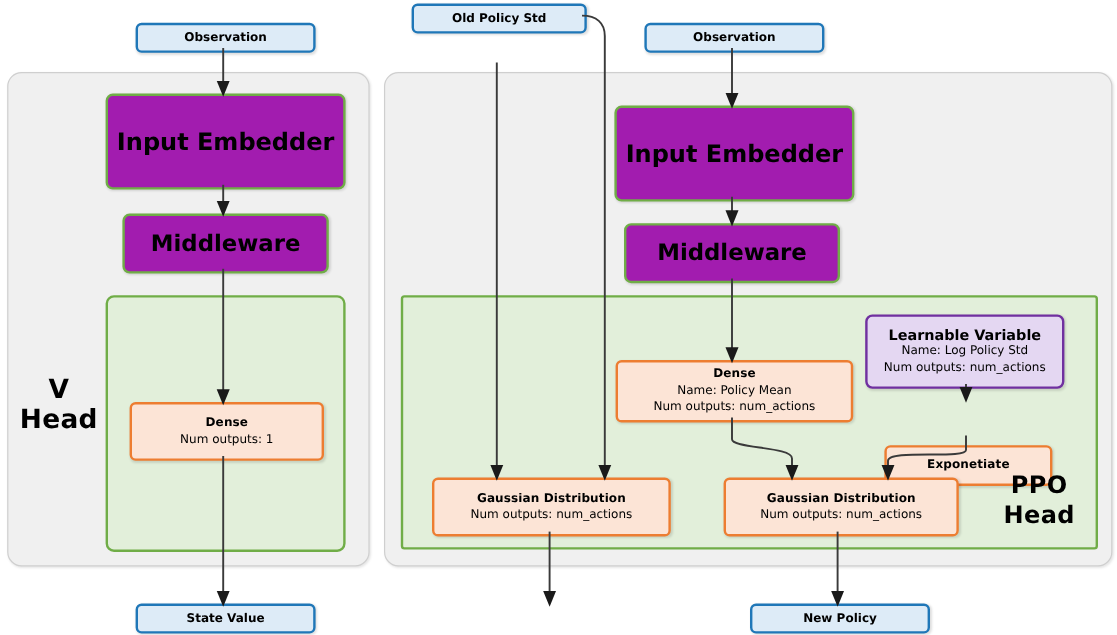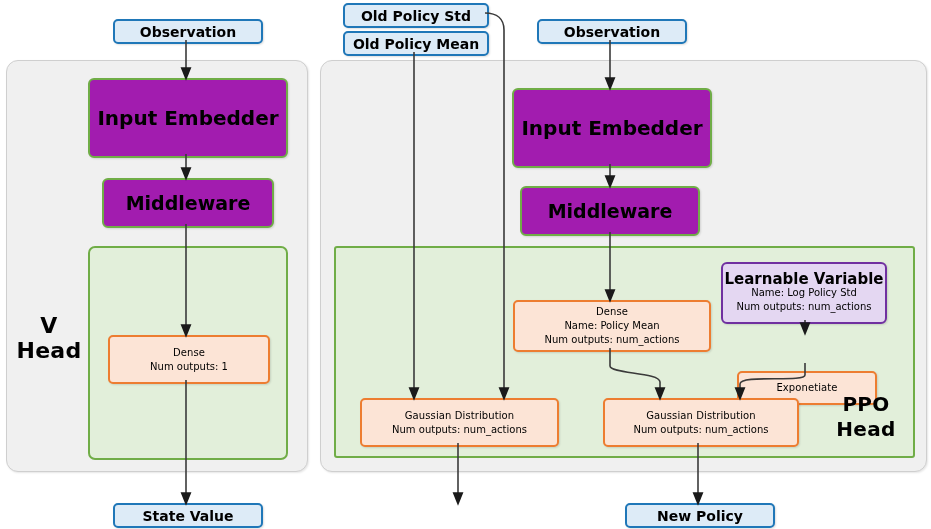--- a/index.html
+++ b/index.html
@@ -19,35 +19,35 @@
   
   .gnode{position:absolute;background:#a21caf;border:2px solid #70ad47;
          border-radius:6px;display:flex;align-items:center;justify-content:center;
          color:#000;font-weight:bold;box-shadow:1px 1px 2px rgba(0,0,0,.12);}
 
   
   .onode{position:absolute;background:#fce4d6;border:2px solid #ed7d31;
          border-radius:5px;display:flex;flex-direction:column;
          align-items:center;justify-content:center;color:#000;
          box-shadow:1px 1px 2px rgba(0,0,0,.12);text-align:center;}
-  .onode .t1{font-weight:normal;font-size:10px;line-height:14px;letter-spacing:.1px;}
+  .onode .t1{font-weight:bold;font-size:10px;line-height:14px;letter-spacing:.1px;}
   .onode .t2{font-size:10px;line-height:14px;}
 
   
   .pnode{position:absolute;background:#e4d7f2;border:2px solid #7030a0;
          border-radius:6px;display:flex;flex-direction:column;
          align-items:center;justify-content:center;color:#000;
          box-shadow:1px 1px 2px rgba(0,0,0,.12);text-align:center;}
-  .pnode .t1{font-weight:bold;font-size:15px;line-height:14px;}
+  .pnode .t1{font-weight:bold;font-size:12px;line-height:14px;}
   .pnode .t2{font-size:10px;line-height:14px;}
 
   
   .bnode{position:absolute;background:#ddebf7;border:2px solid #1f77b8;
          border-radius:5px;display:flex;align-items:center;justify-content:center;
-         color:#000;font-size:14px;font-weight:bold;
+         color:#000;font-size:10px;font-weight:bold;
          box-shadow:1px 1px 2px rgba(0,0,0,.13);}
 
   
   .headcap{position:absolute;font-weight:bold;color:#000;text-align:center;
            line-height:25px;letter-spacing:.3px;}
 
   
   svg.edges{position:absolute;left:0;top:0;width:931px;height:529px;
             pointer-events:none;overflow:visible;}
 </style>
@@ -87,23 +87,20 @@
   </div>
 
   <div class="panel" style="left:320px;top:60px;width:605px;height:410px;"></div>
 
   <div class="greenbox flat" style="left:334px;top:246px;width:577px;height:208px;"></div>
 
   <div class="bnode" style="left:343px;top:3px;width:142px;height:21px;">
     <span>Old Policy Std</span>
   </div>
 
-  <div class="bnode" style="left:343px;top:31px;width:142px;height:21px;">
-    <span>Old Policy Mean</span>
-  </div>
 
   <div class="bnode" style="left:537px;top:19px;width:146px;height:21px;">
     <span>Observation</span>
   </div>
 
   <div class="gnode" style="left:512px;top:88px;width:196px;height:76px;font-size:20px;">
     <span>Input Embedder</span>
   </div>
 
   <div class="gnode" style="left:520px;top:186px;width:176px;height:46px;font-size:19px;">

